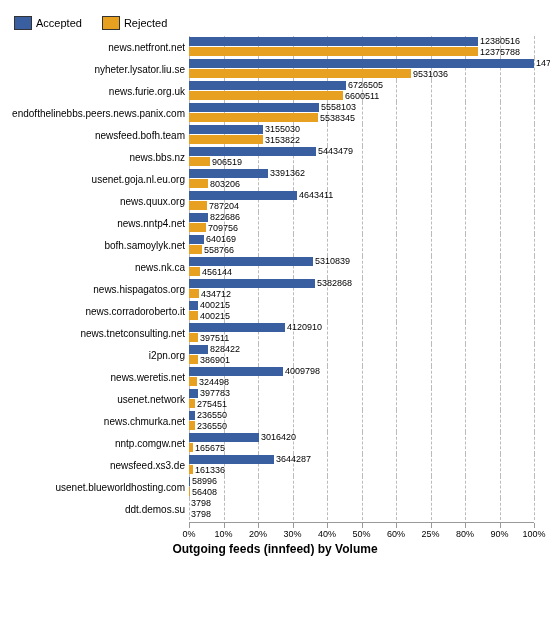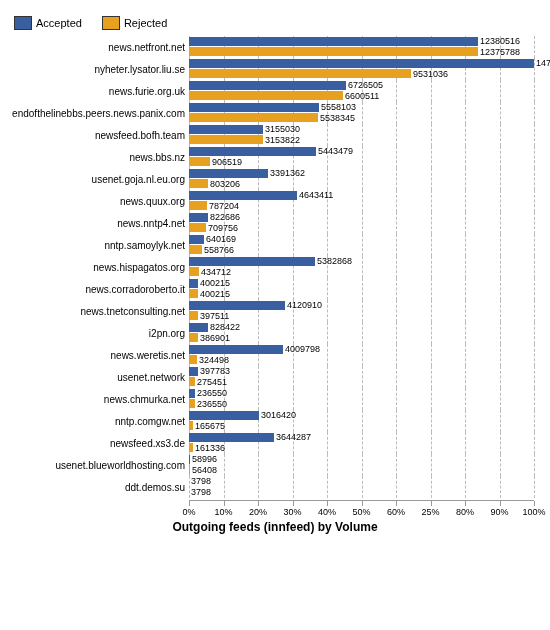--- a/index.html
+++ b/index.html
@@ -315,37 +315,57 @@
           <div class="vgrid" style="left: 276px;"></div>
           <div class="vgrid" style="left: 310.5px;"></div>
           <div class="vgrid" style="left: 345px;"></div>
           <div class="bar-accepted" style="width: 19px;"></div>
           <div class="bar-rejected" style="width: 17px;"></div>
           <span class="bar-value-accepted" style="left: 21px;">822686</span>
           <span class="bar-value-rejected" style="left: 19px;">709756</span>
         </div>
       </div>
       <div class="bar-row">
-        <div class="bar-label">nntp.samoylyk.net</div>
+        <div class="bar-label">bofh.samoylyk.net</div>
         <div class="bars-wrapper" style="position: relative; width: 345px; height: 22px;">
           <div class="vgrid" style="left: 0px;"></div>
           <div class="vgrid" style="left: 34.5px;"></div>
           <div class="vgrid" style="left: 69px;"></div>
           <div class="vgrid" style="left: 103.5px;"></div>
           <div class="vgrid" style="left: 138px;"></div>
           <div class="vgrid" style="left: 172.5px;"></div>
           <div class="vgrid" style="left: 207px;"></div>
           <div class="vgrid" style="left: 241.5px;"></div>
           <div class="vgrid" style="left: 276px;"></div>
           <div class="vgrid" style="left: 310.5px;"></div>
           <div class="vgrid" style="left: 345px;"></div>
           <div class="bar-accepted" style="width: 15px;"></div>
           <div class="bar-rejected" style="width: 13px;"></div>
           <span class="bar-value-accepted" style="left: 17px;">640169</span>
           <span class="bar-value-rejected" style="left: 15px;">558766</span>
+        </div>
+      </div>
+      <div class="bar-row">
+        <div class="bar-label">news.nk.ca</div>
+        <div class="bars-wrapper" style="position: relative; width: 345px; height: 22px;">
+          <div class="vgrid" style="left: 0px;"></div>
+          <div class="vgrid" style="left: 34.5px;"></div>
+          <div class="vgrid" style="left: 69px;"></div>
+          <div class="vgrid" style="left: 103.5px;"></div>
+          <div class="vgrid" style="left: 138px;"></div>
+          <div class="vgrid" style="left: 172.5px;"></div>
+          <div class="vgrid" style="left: 207px;"></div>
+          <div class="vgrid" style="left: 241.5px;"></div>
+          <div class="vgrid" style="left: 276px;"></div>
+          <div class="vgrid" style="left: 310.5px;"></div>
+          <div class="vgrid" style="left: 345px;"></div>
+          <div class="bar-accepted" style="width: 124px;"></div>
+          <div class="bar-rejected" style="width: 11px;"></div>
+          <span class="bar-value-accepted" style="left: 126px;">5310839</span>
+          <span class="bar-value-rejected" style="left: 13px;">456144</span>
         </div>
       </div>
       <div class="bar-row">
         <div class="bar-label">news.hispagatos.org</div>
         <div class="bars-wrapper" style="position: relative; width: 345px; height: 22px;">
           <div class="vgrid" style="left: 0px;"></div>
           <div class="vgrid" style="left: 34.5px;"></div>
           <div class="vgrid" style="left: 69px;"></div>
           <div class="vgrid" style="left: 103.5px;"></div>
           <div class="vgrid" style="left: 138px;"></div>

